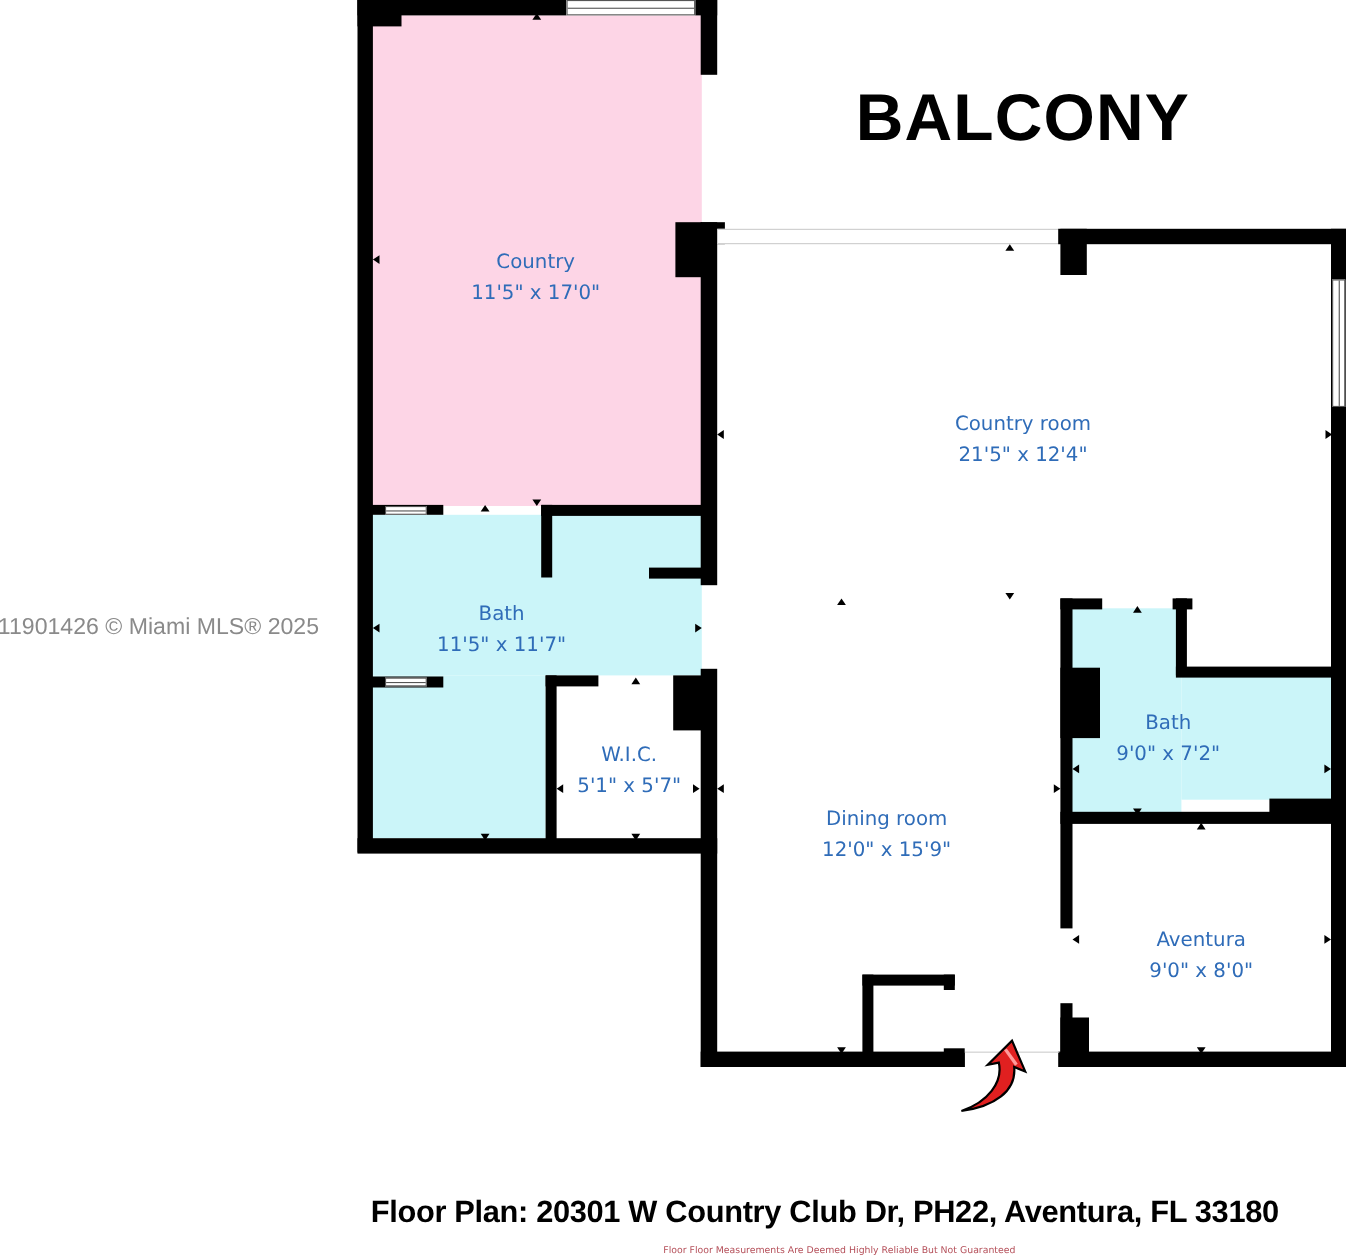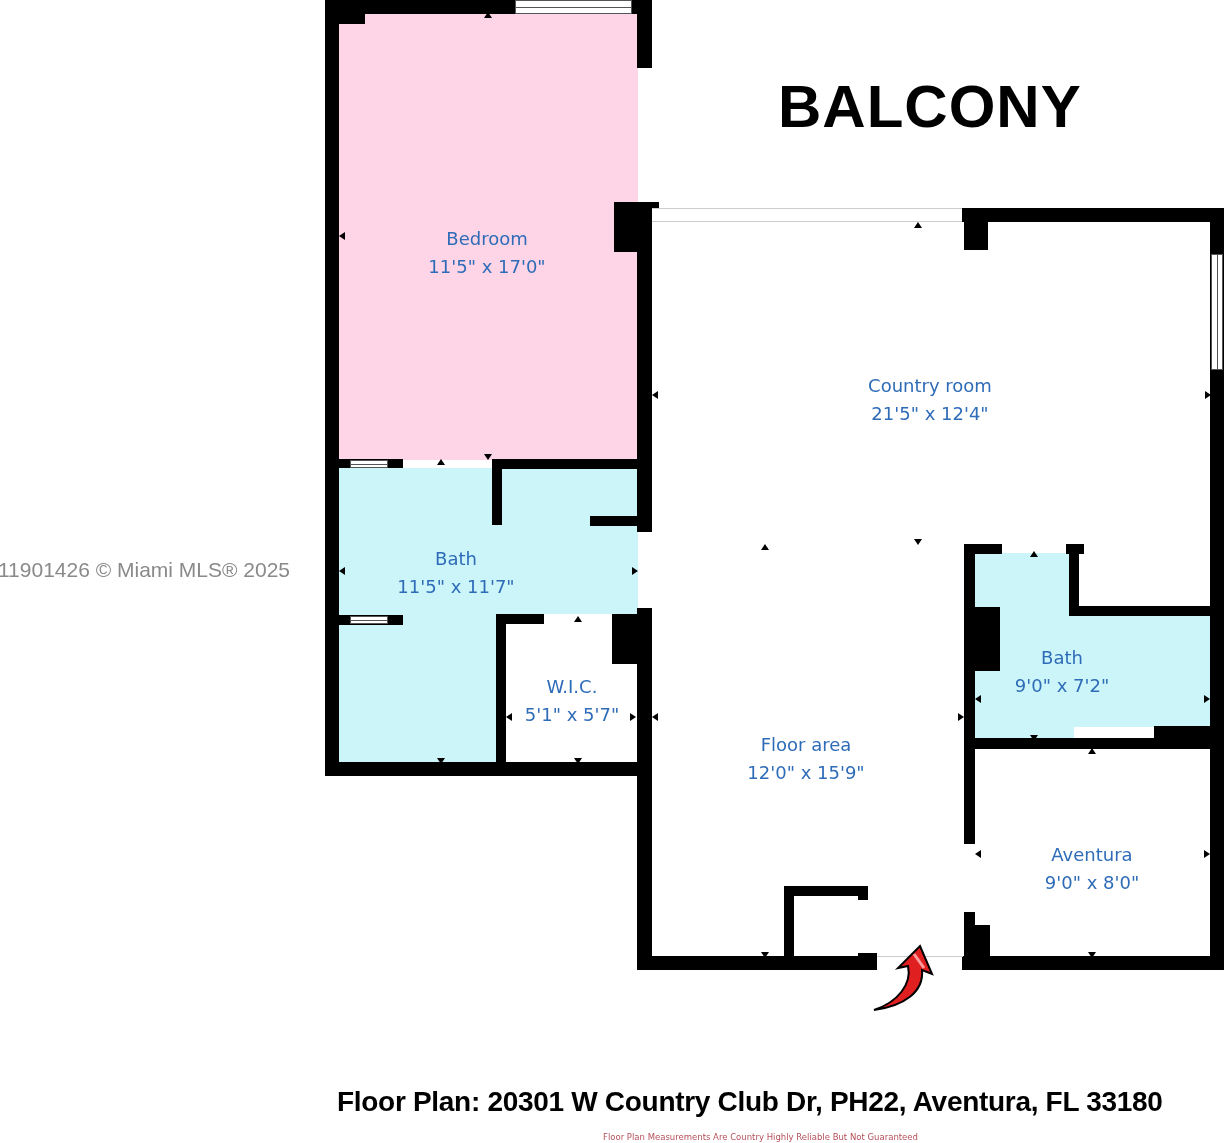--- a/index.html
+++ b/index.html
@@ -104,37 +104,37 @@
 <div class="tick t-up" style="left:1030px;top:551px;"></div>
 <div class="tick t-left" style="left:975px;top:695px;"></div>
 <div class="tick t-right" style="left:1204px;top:695px;"></div>
 <div class="tick t-down" style="left:1030px;top:735px;"></div>
 <div class="tick t-up" style="left:1088px;top:748px;"></div>
 <div class="tick t-left" style="left:975px;top:850px;"></div>
 <div class="tick t-right" style="left:1204px;top:850px;"></div>
 <div class="tick t-down" style="left:1088px;top:952px;"></div>
 
 <div class="label" style="left:487px;top:225px;">
-  <div>Bedroom</div>
+  <div>Country</div>
   <div>11'5" x 17'0"</div>
 </div>
 <div class="label" style="left:456px;top:545px;">
   <div>Bath</div>
   <div>11'5" x 11'7"</div>
 </div>
 <div class="label" style="left:572px;top:673px;">
   <div>W.I.C.</div>
   <div>5'1" x 5'7"</div>
 </div>
 <div class="label" style="left:930px;top:372px;">
   <div>Country room</div>
   <div>21'5" x 12'4"</div>
 </div>
 <div class="label" style="left:806px;top:731px;">
-  <div>Floor area</div>
+  <div>Dining room</div>
   <div>12'0" x 15'9"</div>
 </div>
 <div class="label" style="left:1062px;top:644px;">
   <div>Bath</div>
   <div>9'0" x 7'2"</div>
 </div>
 <div class="label" style="left:1092px;top:841px;">
   <div>Aventura</div>
   <div>9'0" x 8'0"</div>
 </div>
@@ -142,13 +142,13 @@
 <div class="balcony">BALCONY</div>
 
 <svg class="abs" style="left:868px;top:940px;" width="72" height="74" viewBox="0 0 72 74">
   <path d="M6 70 C 30 62, 44 44, 40 26 L 30 28 L 52 6 L 64 34 L 54 30 C 56 52, 36 66, 6 70 Z" fill="#e02020" stroke="#000" stroke-width="2"></path>
   <path d="M46 14 L 56 28" stroke="#ff9a9a" stroke-width="3" fill="none"></path>
 </svg>
 
 <div class="watermark">11901426 © Miami MLS® 2025</div>
 
 <div class="footer-title">Floor Plan: 20301 W Country Club Dr, PH22, Aventura, FL 33180</div>
-<div class="disclaimer">Floor Plan Measurements Are Country Highly Reliable But Not Guaranteed</div>
+<div class="disclaimer">Floor Floor Measurements Are Deemed Highly Reliable But Not Guaranteed</div>
 
 </body></html>

